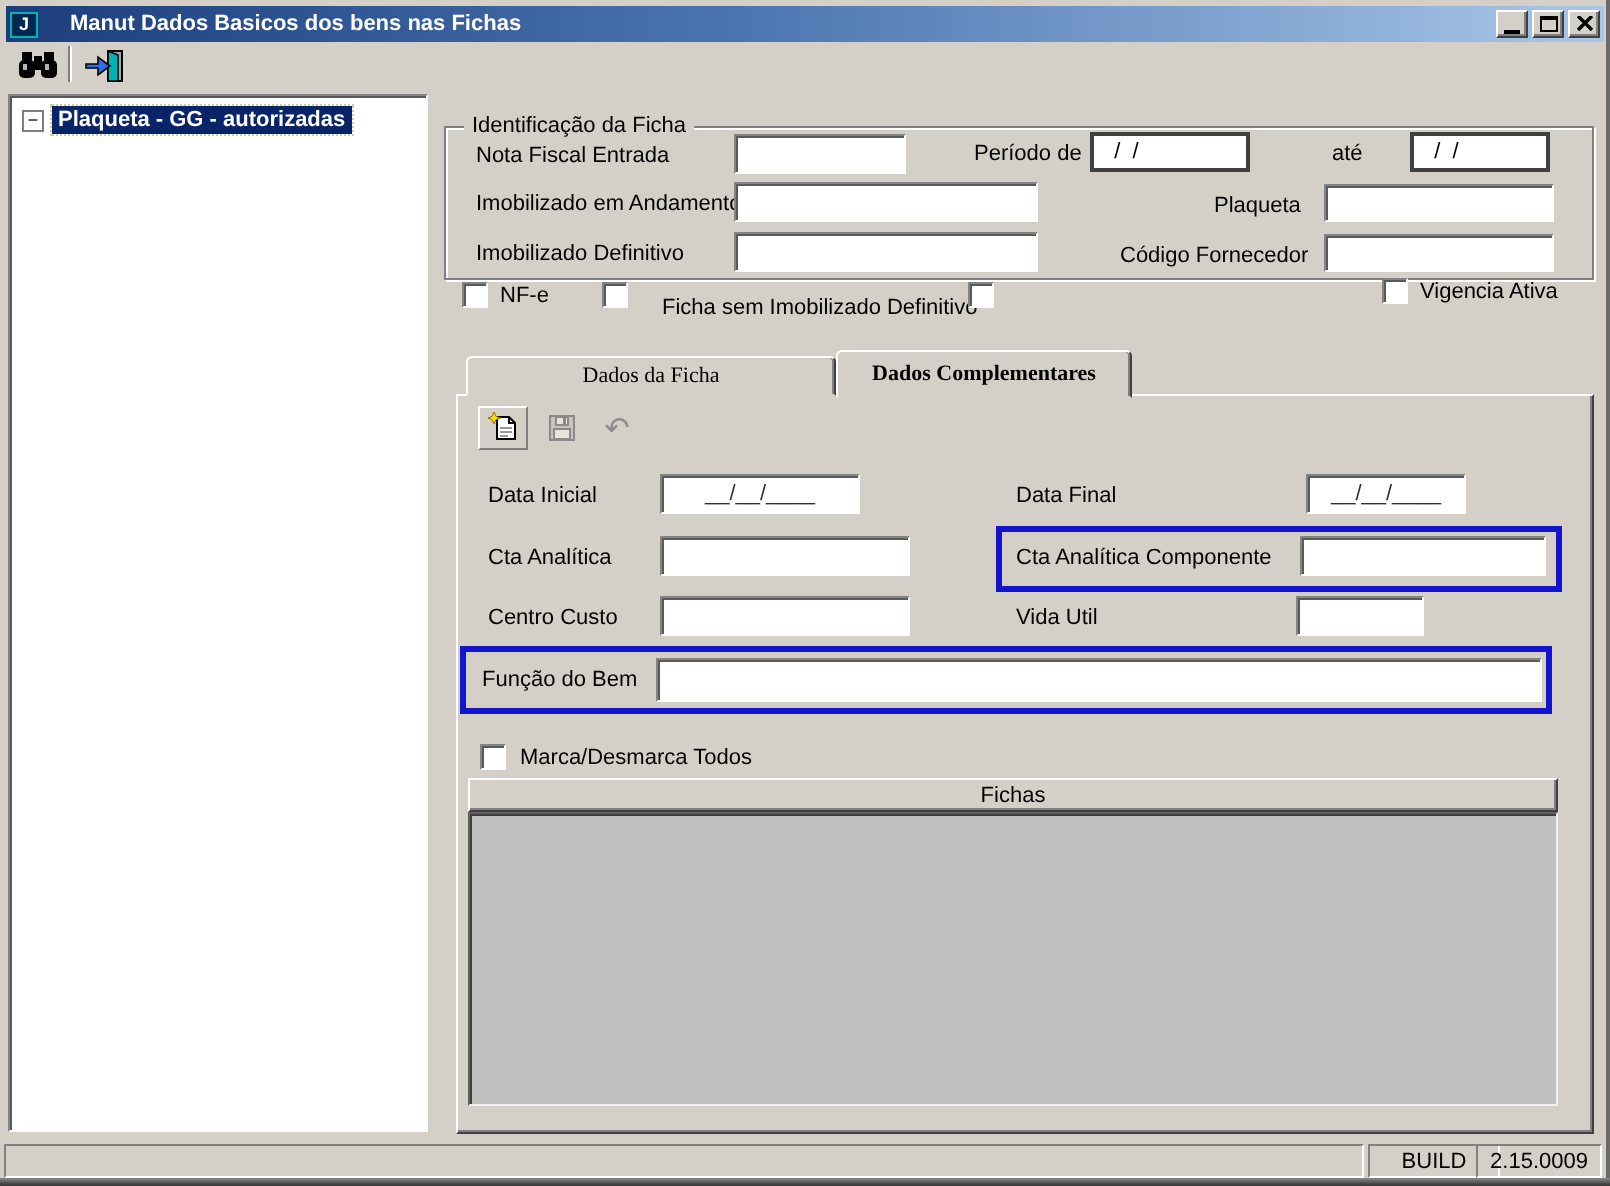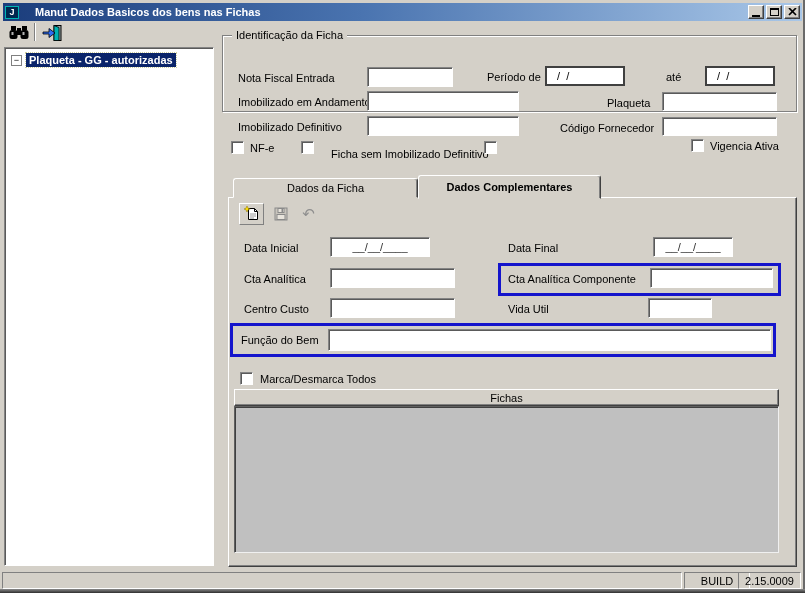--- a/index.html
+++ b/index.html
@@ -65,21 +65,21 @@
     position:absolute; width:13px; height:13px; background:#fff;
     border:1px solid; border-color:#848484 #fff #fff #848484;
     box-shadow:inset 1px 1px 0 #5a5a5a;
   }
 
   
   .tab {
     position:absolute; background:#d4d0c8; text-align:center;
     border:1px solid; border-color:#fff #404040 #d4d0c8 #fff;
     border-radius:3px 3px 0 0; box-shadow:inset -1px 0 0 #808080;
-    display:flex; align-items:center; justify-content:center;
+    display:flex; align-items:center; justify-content:center;font-family:Liberation Serif, serif;
   }
   .tab-page {
     position:absolute; background:#d4d0c8;
     border:1px solid; border-color:#fff #404040 #404040 #fff;
     box-shadow:inset -1px -1px 0 #808080;
   }
   .tool-btn { position:absolute; width:25px; height:22px; display:flex; align-items:center; justify-content:center; }
   .tool-btn.raised { background:#d4d0c8; border:1px solid; border-color:#fff #808080 #808080 #fff; }
 
   .hl-box { position:absolute; border:3px solid #1414cc; }
@@ -162,21 +162,21 @@
     </span>
   </div>
 
   <div class="tree-panel sunken-white" style="left:4px; top:47px; width:210px; height:519px;">
     <div class="tree-row">
       <span class="expand-box">−</span>
       <span class="tree-sel">Plaqueta -  GG -  autorizadas</span>
     </div>
   </div>
 
-  <div class="groupbox" style="left:222px; top:35px; width:575px; height:77px;">
+  <div class="groupbox" style="left:222px; top:63px; width:575px; height:77px;">
     <span class="groupbox-legend">Identificação da Ficha</span>
   </div>
 
   <span class="lbl" style="left:238px; top:72px;">Nota Fiscal Entrada</span>
   <input class="edit" style="left: 367px; top: 67px; width: 86px;" value="">
 
   <span class="lbl" style="left:487px; top:71px;">Período de</span>
   <input class="edit edit-dark" style="left: 545px; top: 66px; width: 80px;" value="  /  /">
 
   <span class="lbl" style="left:666px; top:71px;">até</span>
@@ -202,21 +202,21 @@
 
   <span class="cb" style="left:484px; top:141px;"></span>
 
   <span class="cb" style="left:691px; top:139px;"></span>
   <span class="lbl" style="left:710px; top:140px;">Vigencia Ativa</span>
 
   <div class="tab-page" style="left:228px; top:197px; width:569px; height:370px; z-index:1;"></div>
   <div class="tab" style="left:233px; top:178px; width:185px; height:20px; z-index:2;">
     <span>Dados da Ficha</span>
   </div>
-  <div class="tab" style="left:418px; top:175px; width:183px; height:24px; font-weight:bold; border-bottom-color:#d4d0c8; z-index:3;">
+  <div class="tab" style="left:418px; top:175px; width:148px; height:24px; font-weight:bold; border-bottom-color:#d4d0c8; z-index:3;">
     <span>Dados Complementares</span>
   </div>
 
   <span class="tool-btn raised" style="left:239px; top:203px; z-index:2;">
     <svg width="16" height="16" viewBox="0 0 16 16">
       <path d="M4.5 2.5 h6 l3 3 v8 h-9 z" fill="#fff" stroke="#000"></path>
       <path d="M10.5 2.5 v3 h3" fill="none" stroke="#000"></path>
       <line x1="6" y1="8" x2="12" y2="8" stroke="#9a9a9a"></line>
         <line x1="6" y1="10" x2="12" y2="10" stroke="#9a9a9a"></line>
         <line x1="6" y1="12" x2="10" y2="12" stroke="#9a9a9a"></line>

